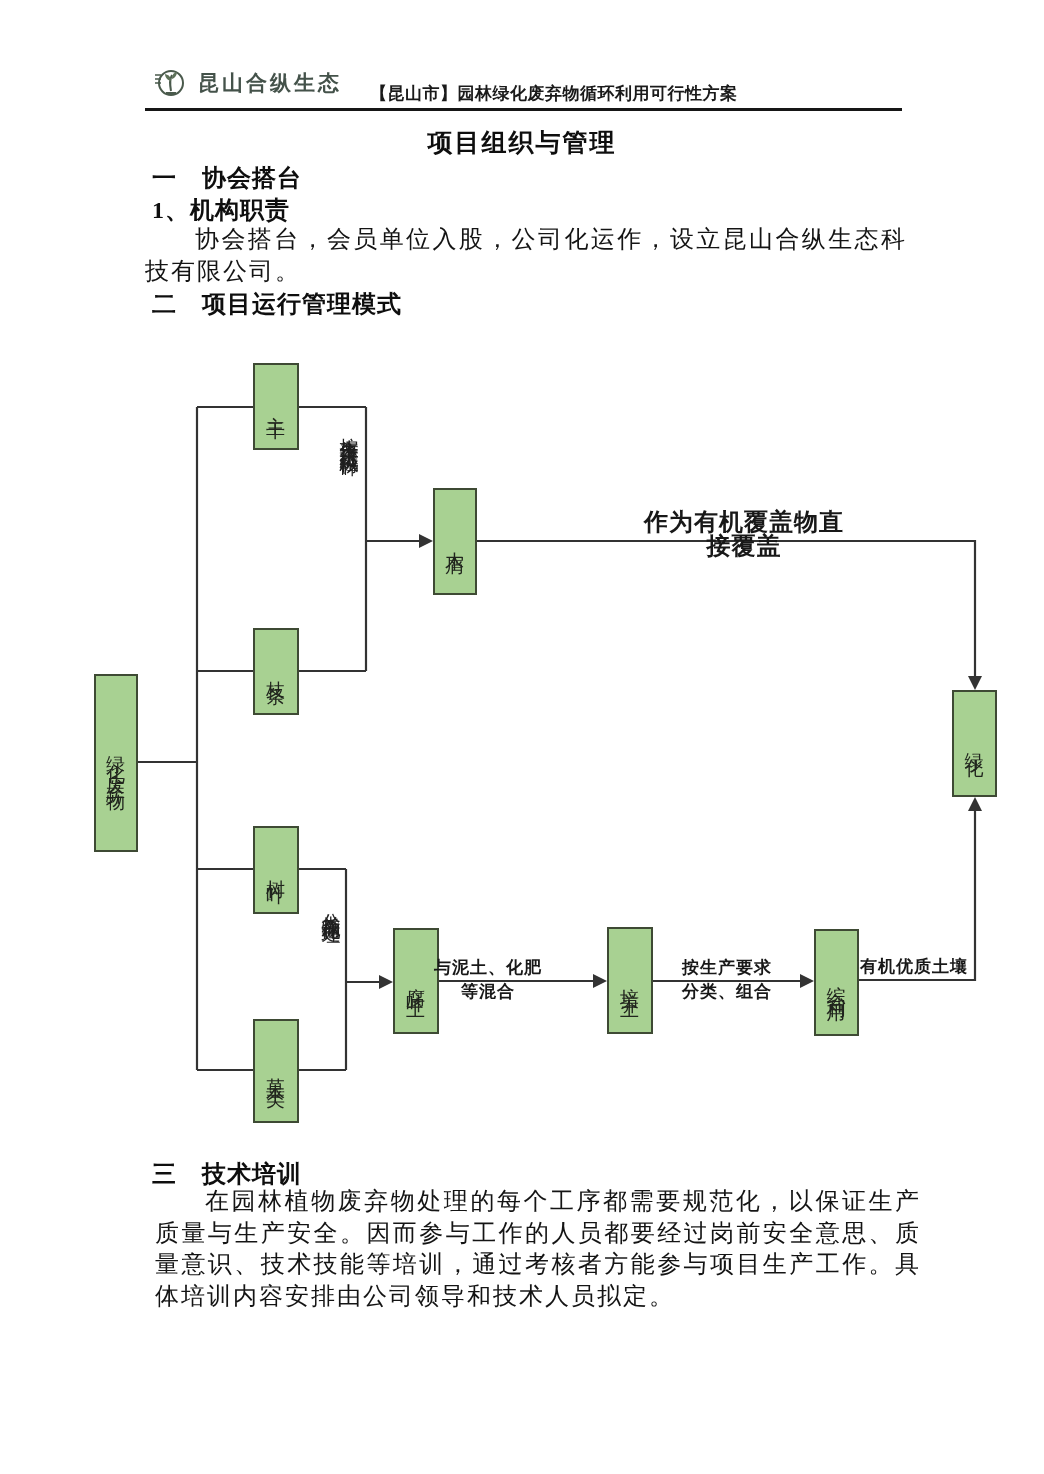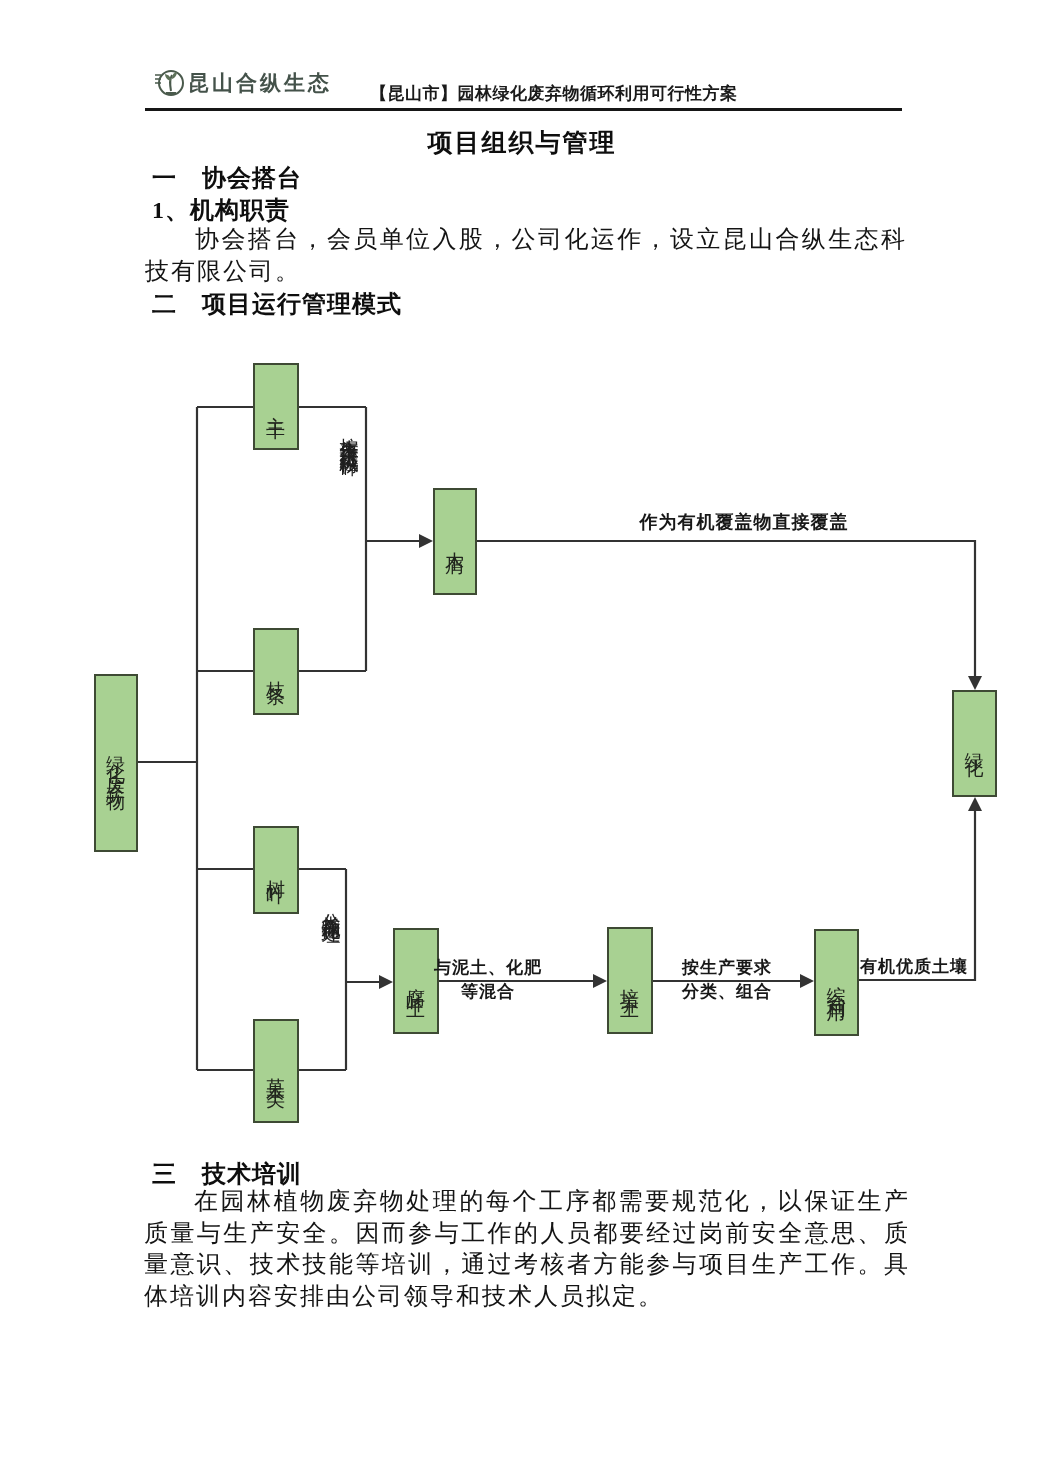--- a/index.html
+++ b/index.html
@@ -7,21 +7,21 @@
     position:relative;
     width:1044px;height:1474px;
     background:#ffffff;
     font-family:"Liberation Serif","DejaVu Serif",serif;
     color:#1c1c1c;
     overflow:hidden;
   }
   .abs{position:absolute;}
 
   
-  .logo-wrap{left:152px;top:66px;display:flex;align-items:center;gap:0;}
+  .logo-wrap{left:152px;top:66px;display:flex;align-items:center;gap:10px;}
   .logo-text{
     font-size:21px;color:#44524a;letter-spacing:3px;font-weight:bold;
   }
   .doc-title{
     left:370px;top:82px;font-size:17px;font-weight:bold;color:#1a1a1a;
     letter-spacing:0.5px;
   }
   .header-rule{left:145px;top:108px;width:757px;height:3px;background:#161616;}
 
   
@@ -32,21 +32,21 @@
   .h-lvl1{font-size:24px;font-weight:bold;color:#0e0e0e;letter-spacing:1px;}
   .heading-1{left:152px;top:162px;}
   .heading-1-sub{left:152px;top:194px;}
   .heading-2{left:152px;top:288px;}
   .heading-3{left:152px;top:1158px;}
   .para{
     font-size:24px;line-height:31.5px;letter-spacing:2px;
     text-align:justify;text-indent:50px;color:#141414;
   }
   .para-1{left:145px;top:224px;width:762px;}
-  .para-3{left:144px;top:1186px;width:766px;}
+  .para-3{left:155px;top:1186px;width:766px;}
   .page-number{
     left:0;top:1362px;width:100%;text-align:center;
     font-size:18px;color:#222;
   }
 
   
   .fc-svg{left:0;top:0;width:1044px;height:1474px;}
   .fc-box{
     position:absolute;
     background:#a8d192;
@@ -64,21 +64,21 @@
     position:absolute;
     writing-mode:vertical-rl;text-orientation:upright;
     font-size:19px;letter-spacing:2px;color:#1f1f1f;font-weight:500;
     display:flex;align-items:center;
   }
   .fc-hlabel{
     position:absolute;text-align:center;
     font-size:17px;font-weight:bold;color:#181818;
     line-height:24px;letter-spacing:1px;
   }
-  .fc-hlabel.big{font-size:18px;letter-spacing:1px;}
+  .fc-hlabel.big{font-size:24px;letter-spacing:1px;}
 </style>
 </head>
 <body>
 
 <div class="page">
 
   <div class="abs logo-wrap">
     <svg width="36" height="34" viewBox="0 0 36 34">
       <circle cx="19" cy="17" r="12" fill="none" stroke="#4a5a4c" stroke-width="2"></circle>
       <path d="M19 25 C18 19 17 14 20 9" fill="none" stroke="#4a5a4c" stroke-width="2"></path>

